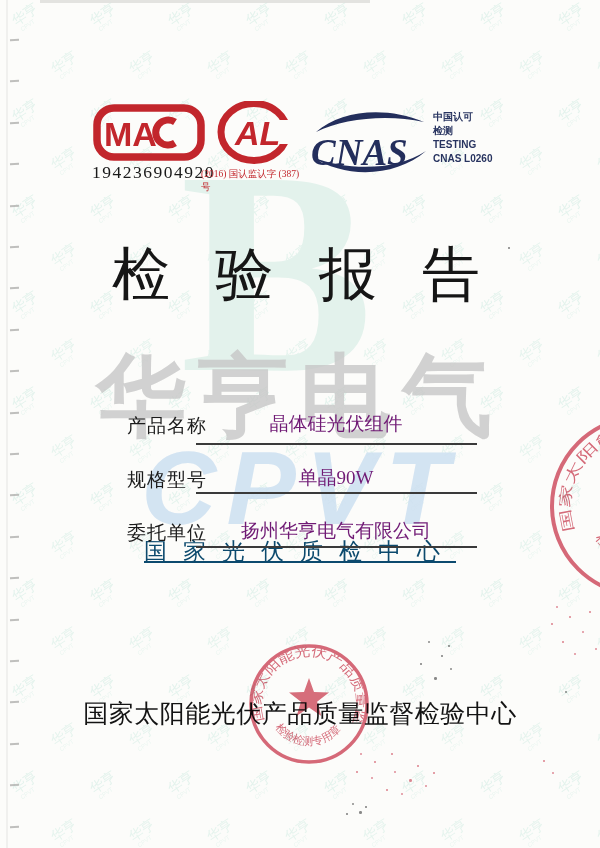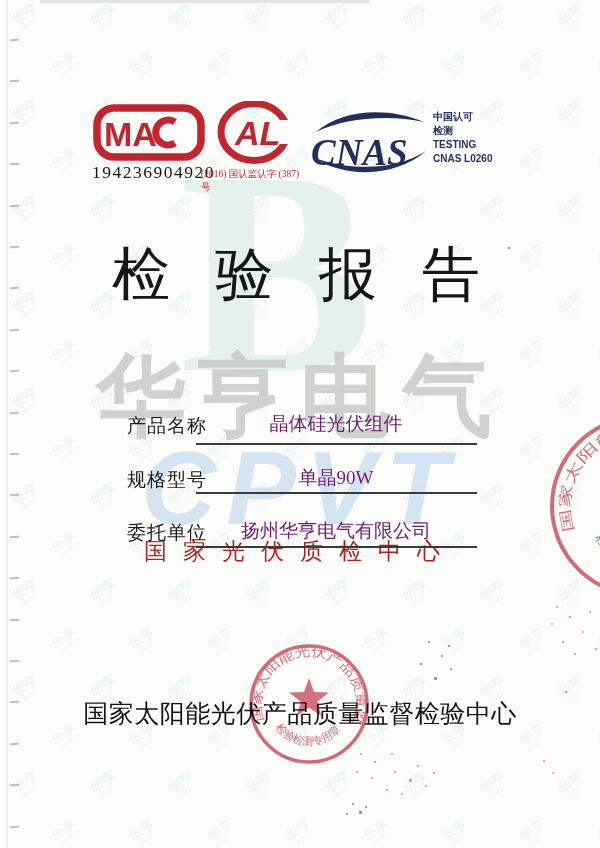--- a/index.html
+++ b/index.html
@@ -19,22 +19,22 @@
   .title-row{left:112px;top:236px;width:368px;display:flex;justify-content:space-between;
              font-size:58px;color:#161616;}
   .report-no{left:231px;top:305px;font-size:17px;color:#222;letter-spacing:.5px;}
   
   .wm-letter{left:180px;top:128px;font-size:290px;font-weight:bold;color:#e3f2ec;line-height:1;}
   .wm-company{left:0;top:352px;width:600px;text-align:center;font-size:90px;font-weight:bold;
               color:#c7c7c7;letter-spacing:12px;opacity:.8;line-height:1;}
   .wm-brand{left:0;top:436px;width:600px;text-align:center;font-size:104px;font-weight:bold;
             font-style:italic;color:#cde0f1;letter-spacing:10px;line-height:1;
             font-family:"Liberation Sans","DejaVu Sans",sans-serif;opacity:.85;}
-  .wm-faint{left:0;top:540px;width:600px;text-align:center;font-size:23px;color:#b91c1c;
-            letter-spacing:16px;line-height:1;}
+  .wm-faint{left:0;top:540px;width:600px;text-align:center;font-size:23px;color:#0c4a6e;
+            letter-spacing:16px;line-height:1;text-decoration:underline;}
   
   .f-label{left:127px;font-size:19px;color:#1b1b1b;letter-spacing:1px;}
   .f-value{left:196px;width:280px;text-align:center;font-size:19px;color:#701a75;}
   .f-line{left:196px;width:281px;height:0;border-top:2px solid #3a3a3a;}
   
   .footer-org{left:0;top:697px;width:600px;text-align:center;font-size:25px;color:#131313;
               letter-spacing:.5px;}
   .seal{mix-blend-mode:multiply;opacity:.82;}
   .dash{position:absolute;width:9px;height:2px;background:#b4b4b2;opacity:.85;transform:rotate(-2deg);}
   .speck{position:absolute;border-radius:50%;}

